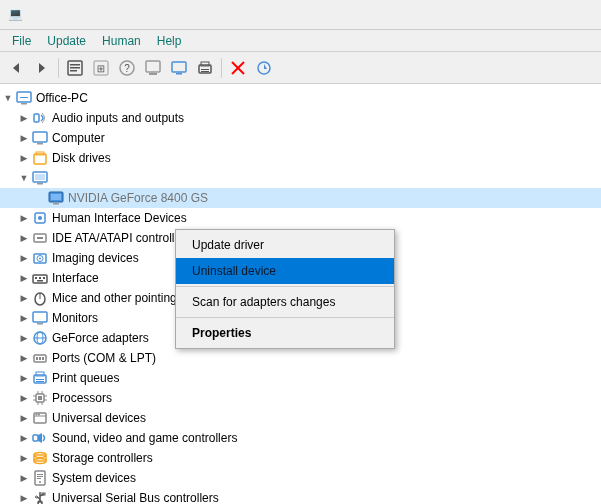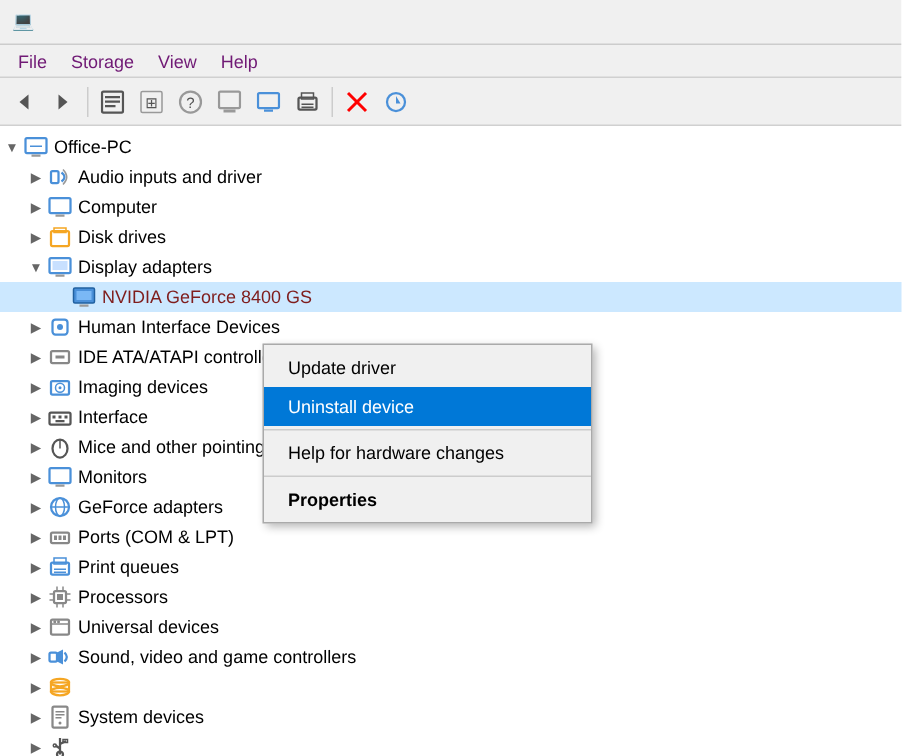--- a/index.html
+++ b/index.html
@@ -38,21 +38,21 @@
       height: 22px;
       display: flex;
       align-items: center;
       padding: 0 4px;
       border-bottom: 1px solid #d0d0d0;
     }
     .menu-item {
       padding: 2px 8px;
       cursor: pointer;
       font-size: 12px;
-      color: #701a75;
+      color: #0f766e;
     }
 
     
     .toolbar {
       background: #f0f0f0;
       height: 32px;
       display: flex;
       align-items: center;
       padding: 0 4px;
       border-bottom: 1px solid #d0d0d0;
@@ -96,21 +96,21 @@
       display: flex;
       align-items: center;
       height: 20px;
       padding-right: 4px;
       cursor: pointer;
       white-space: nowrap;
       user-select: none;
     }
     .tree-item.context-selected {
       background: #cce8ff;
-      color: #7f1d1d;
+      color: #737373;
     }
 
     .indent {
       display: inline-block;
       width: 16px;
       flex-shrink: 0;
     }
     .expander {
       display: inline-flex;
       align-items: center;
@@ -151,21 +151,21 @@
       height: 26px;
       display: flex;
       align-items: center;
       padding: 0 16px;
       cursor: pointer;
       font-size: 12px;
       color: #000;
     }
     .ctx-item.active {
       background: #0078d7;
-      color: #ffffff;
+      color: #0f172a;
     }
     .ctx-item.bold {
       font-weight: bold;
     }
     .ctx-sep {
       height: 1px;
       background: #ccc;
       margin: 2px 0;
     }
 
@@ -185,22 +185,22 @@
 </head>
 <body>
 
 <div class="title-bar">
   <span class="title-bar-icon">💻</span>
   <span class="title-bar-text"></span>
 </div>
 
 <div class="menu-bar">
   <span class="menu-item">File</span>
-  <span class="menu-item">Storage</span>
-  <span class="menu-item">View</span>
+  <span class="menu-item">Update</span>
+  <span class="menu-item">Human</span>
   <span class="menu-item">Help</span>
 </div>
 
 <div class="toolbar">
   <button class="toolbar-btn">
     <svg width="14" height="14" viewBox="0 0 14 14">
         <polygon points="10,2 4,7 10,12" fill="#555"></polygon>
       </svg>
   </button>
   <button class="toolbar-btn">
@@ -281,21 +281,21 @@
       <div class="tree-item">
         <span class="indent"></span>
         <span class="expander">▶</span>
         <span class="item-icon">
           <svg width="16" height="16" viewBox="0 0 16 16">
             <rect x="2" y="4" width="5" height="8" rx="1" fill="none" stroke="#4a90d9" stroke-width="1.5"></rect>
             <path d="M9,5 Q13,8 9,11" fill="none" stroke="#4a90d9" stroke-width="1.5"></path>
             <path d="M10,3 Q15,8 10,13" fill="none" stroke="#999" stroke-width="1"></path>
           </svg>
         </span>
-        <span class="item-label">Audio inputs and driver</span>
+        <span class="item-label">Audio inputs and outputs</span>
       </div>
       <div class="tree-item">
         <span class="indent"></span>
         <span class="expander">▶</span>
         <span class="item-icon">
           <svg width="16" height="16" viewBox="0 0 16 16">
             <rect x="1" y="2" width="14" height="10" rx="1" fill="none" stroke="#4a90d9" stroke-width="1.5"></rect>
             <rect x="5" y="13" width="6" height="1.5" fill="#999"></rect>
           </svg>
         </span>
@@ -315,21 +315,20 @@
       <div class="tree-item">
         <span class="indent"></span>
         <span class="expander">▼</span>
         <span class="item-icon">
           <svg width="16" height="16" viewBox="0 0 16 16">
             <rect x="1" y="2" width="14" height="10" rx="1" fill="none" stroke="#4a90d9" stroke-width="1.5"></rect>
             <rect x="5" y="13" width="6" height="1.5" fill="#999"></rect>
             <rect x="3" y="4" width="10" height="6" fill="#c8e0ff"></rect>
           </svg>
         </span>
-        <span class="item-label">Display adapters</span>
       </div>
       <div class="tree-item context-selected">
         <span class="indent"></span>
         <span class="indent"></span>
         <span class="expander"></span>
         <span class="item-icon">
           <svg width="16" height="16" viewBox="0 0 16 16">
             <rect x="1" y="2" width="14" height="10" rx="1" fill="#4a90d9" stroke="#2060a0" stroke-width="1"></rect>
             <rect x="3" y="4" width="10" height="6" fill="#7ab8f5"></rect>
             <rect x="5" y="13" width="6" height="1.5" fill="#999"></rect>
@@ -493,20 +492,21 @@
       <div class="tree-item">
         <span class="indent"></span>
         <span class="expander">▶</span>
         <span class="item-icon">
           <svg width="16" height="16" viewBox="0 0 16 16">
             <ellipse cx="8" cy="5" rx="6" ry="2.5" fill="none" stroke="#f5a623" stroke-width="1.5"></ellipse>
             <rect x="2" y="5" width="12" height="6" fill="none" stroke="#f5a623" stroke-width="1.5"></rect>
             <ellipse cx="8" cy="11" rx="6" ry="2.5" fill="none" stroke="#f5a623" stroke-width="1.5"></ellipse>
           </svg>
         </span>
+        <span class="item-label">Storage controllers</span>
       </div>
       <div class="tree-item">
         <span class="indent"></span>
         <span class="expander">▶</span>
         <span class="item-icon">
           <svg width="16" height="16" viewBox="0 0 16 16">
             <rect x="3" y="1" width="10" height="14" rx="1" fill="none" stroke="#888" stroke-width="1.5"></rect>
             <rect x="5" y="4" width="6" height="1" fill="#888"></rect>
             <rect x="5" y="6" width="6" height="1" fill="#888"></rect>
             <rect x="5" y="8" width="4" height="1" fill="#888"></rect>
@@ -521,25 +521,26 @@
         <span class="item-icon">
           <svg width="16" height="16" viewBox="0 0 16 16">
             <line x1="8" y1="2" x2="8" y2="13" stroke="#555" stroke-width="1.5"></line>
             <circle cx="8" cy="13" r="2" fill="none" stroke="#555" stroke-width="1.5"></circle>
             <line x1="8" y1="6" x2="12" y2="4" stroke="#555" stroke-width="1.5"></line>
             <line x1="8" y1="9" x2="5" y2="7" stroke="#555" stroke-width="1.5"></line>
             <rect x="10" y="3" width="3" height="2" fill="none" stroke="#555" stroke-width="1"></rect>
             <circle cx="4.5" cy="7" r="1" fill="none" stroke="#555" stroke-width="1"></circle>
           </svg>
         </span>
+        <span class="item-label">Universal Serial Bus controllers</span>
       </div>
     </div>
 
   <div class="context-menu" id="context-menu">
 
   <div class="ctx-item">Update driver</div>
       <div class="ctx-item active">Uninstall device</div>
       <div class="ctx-sep"></div>
-      <div class="ctx-item">Help for hardware changes</div>
+      <div class="ctx-item">Scan for adapters changes</div>
       <div class="ctx-sep"></div>
       <div class="ctx-item bold">Properties</div>
     </div>
 </div>
 
 </body></html>

